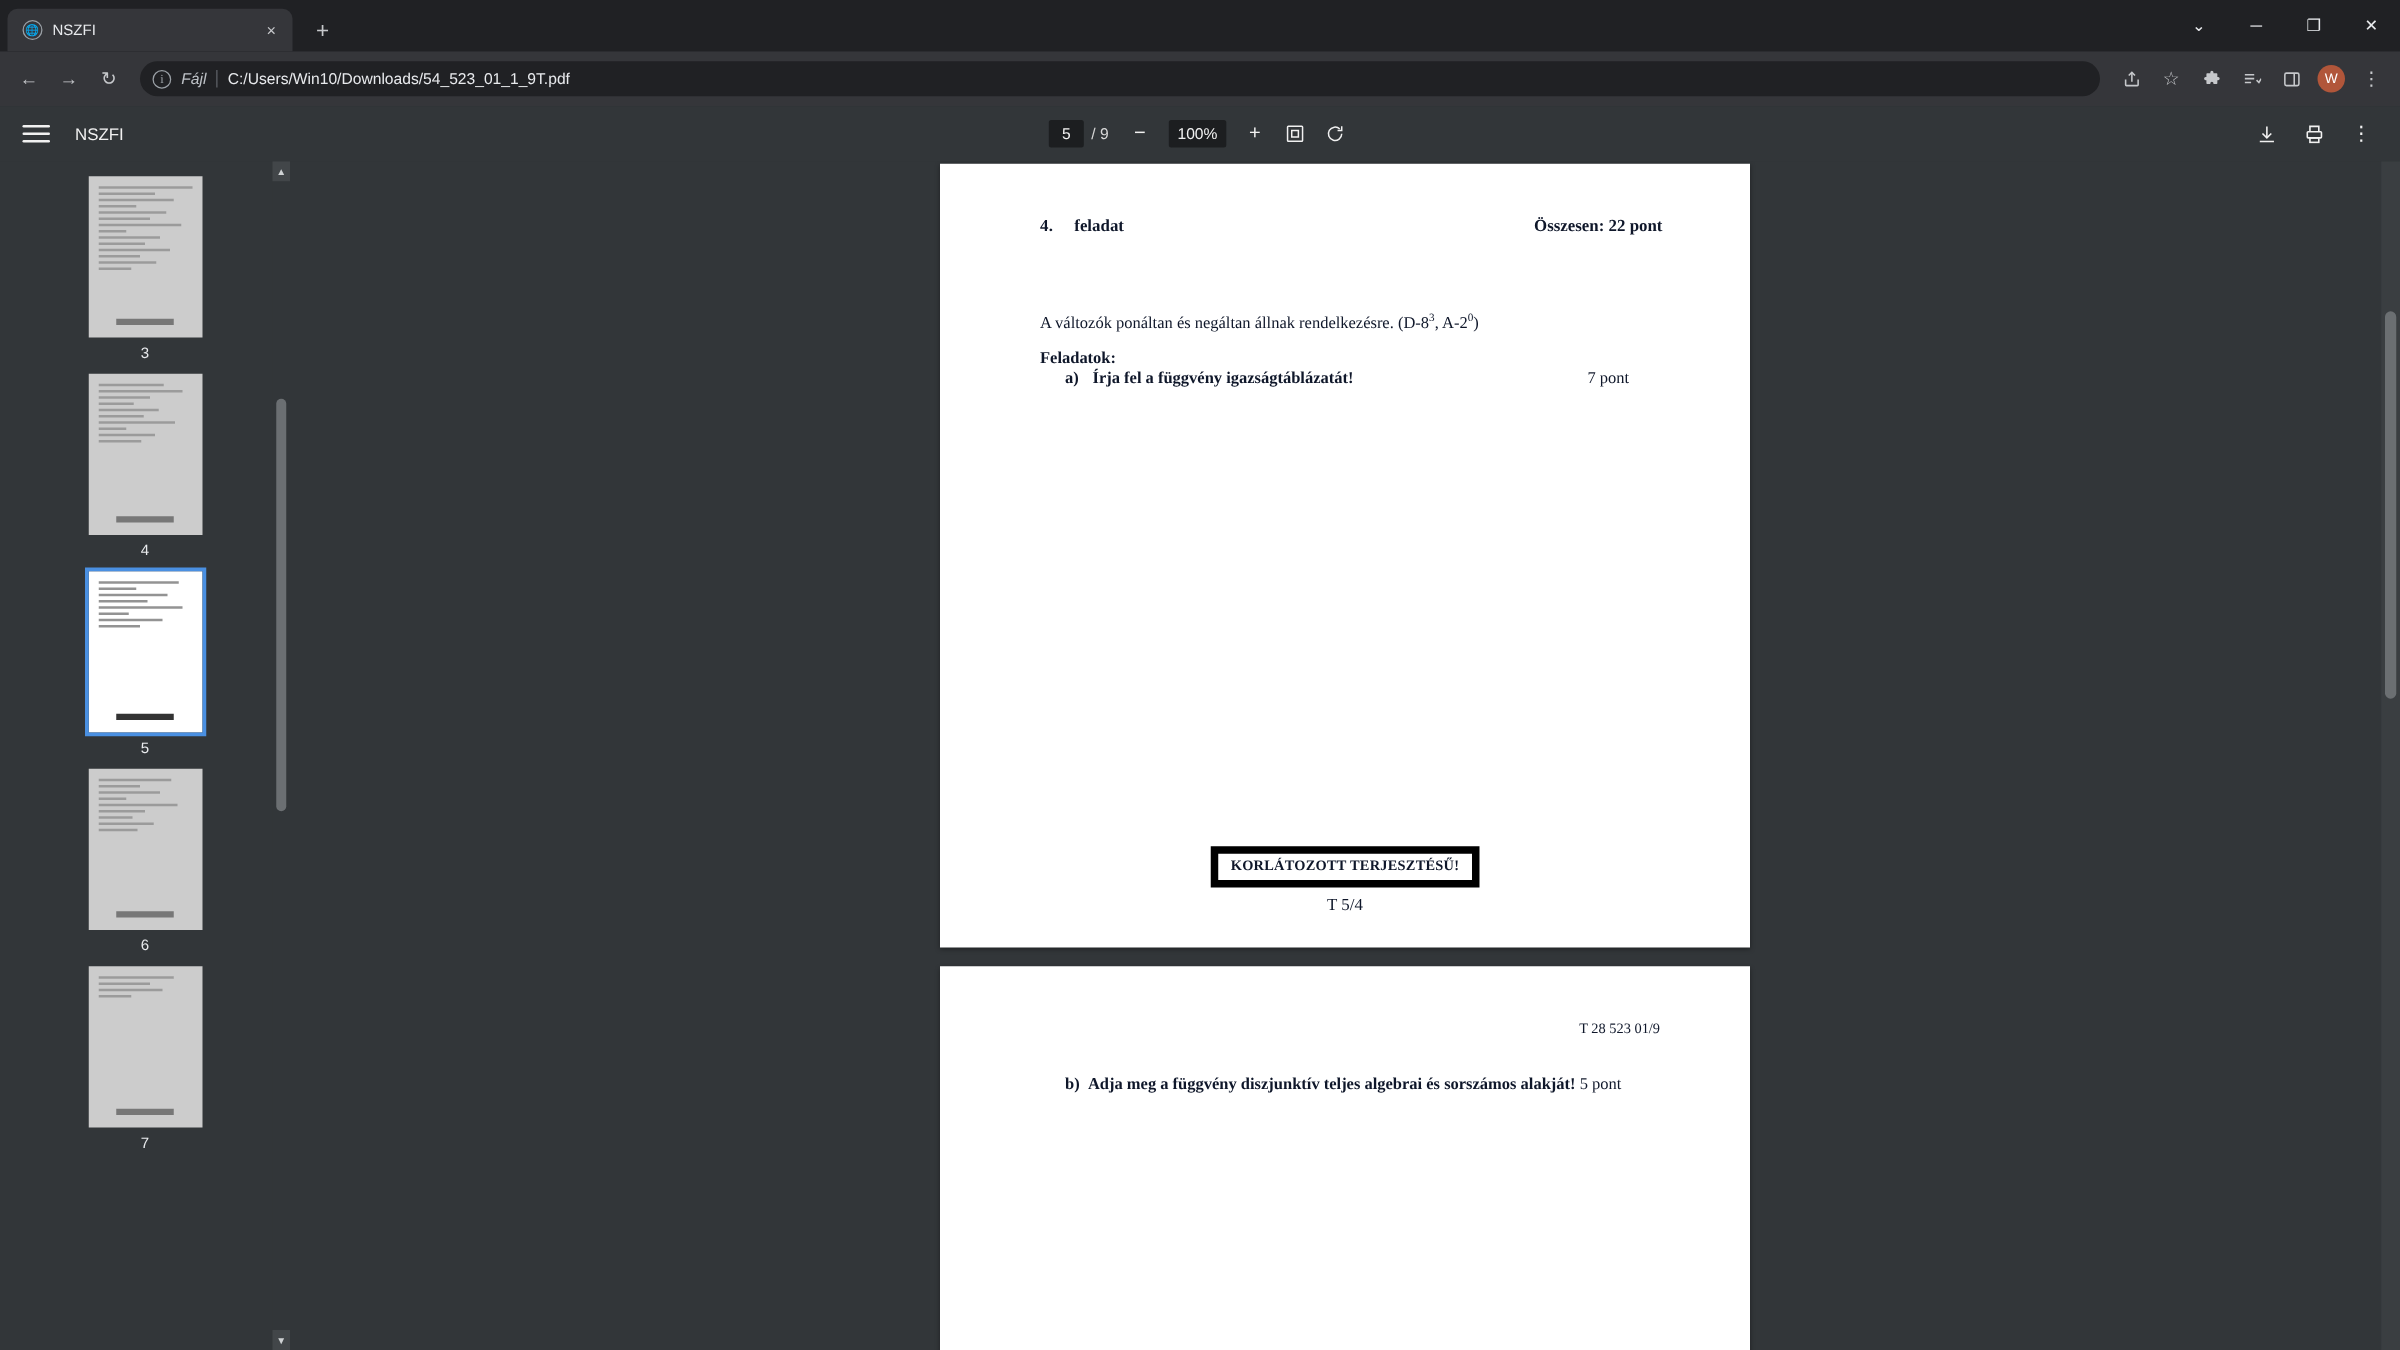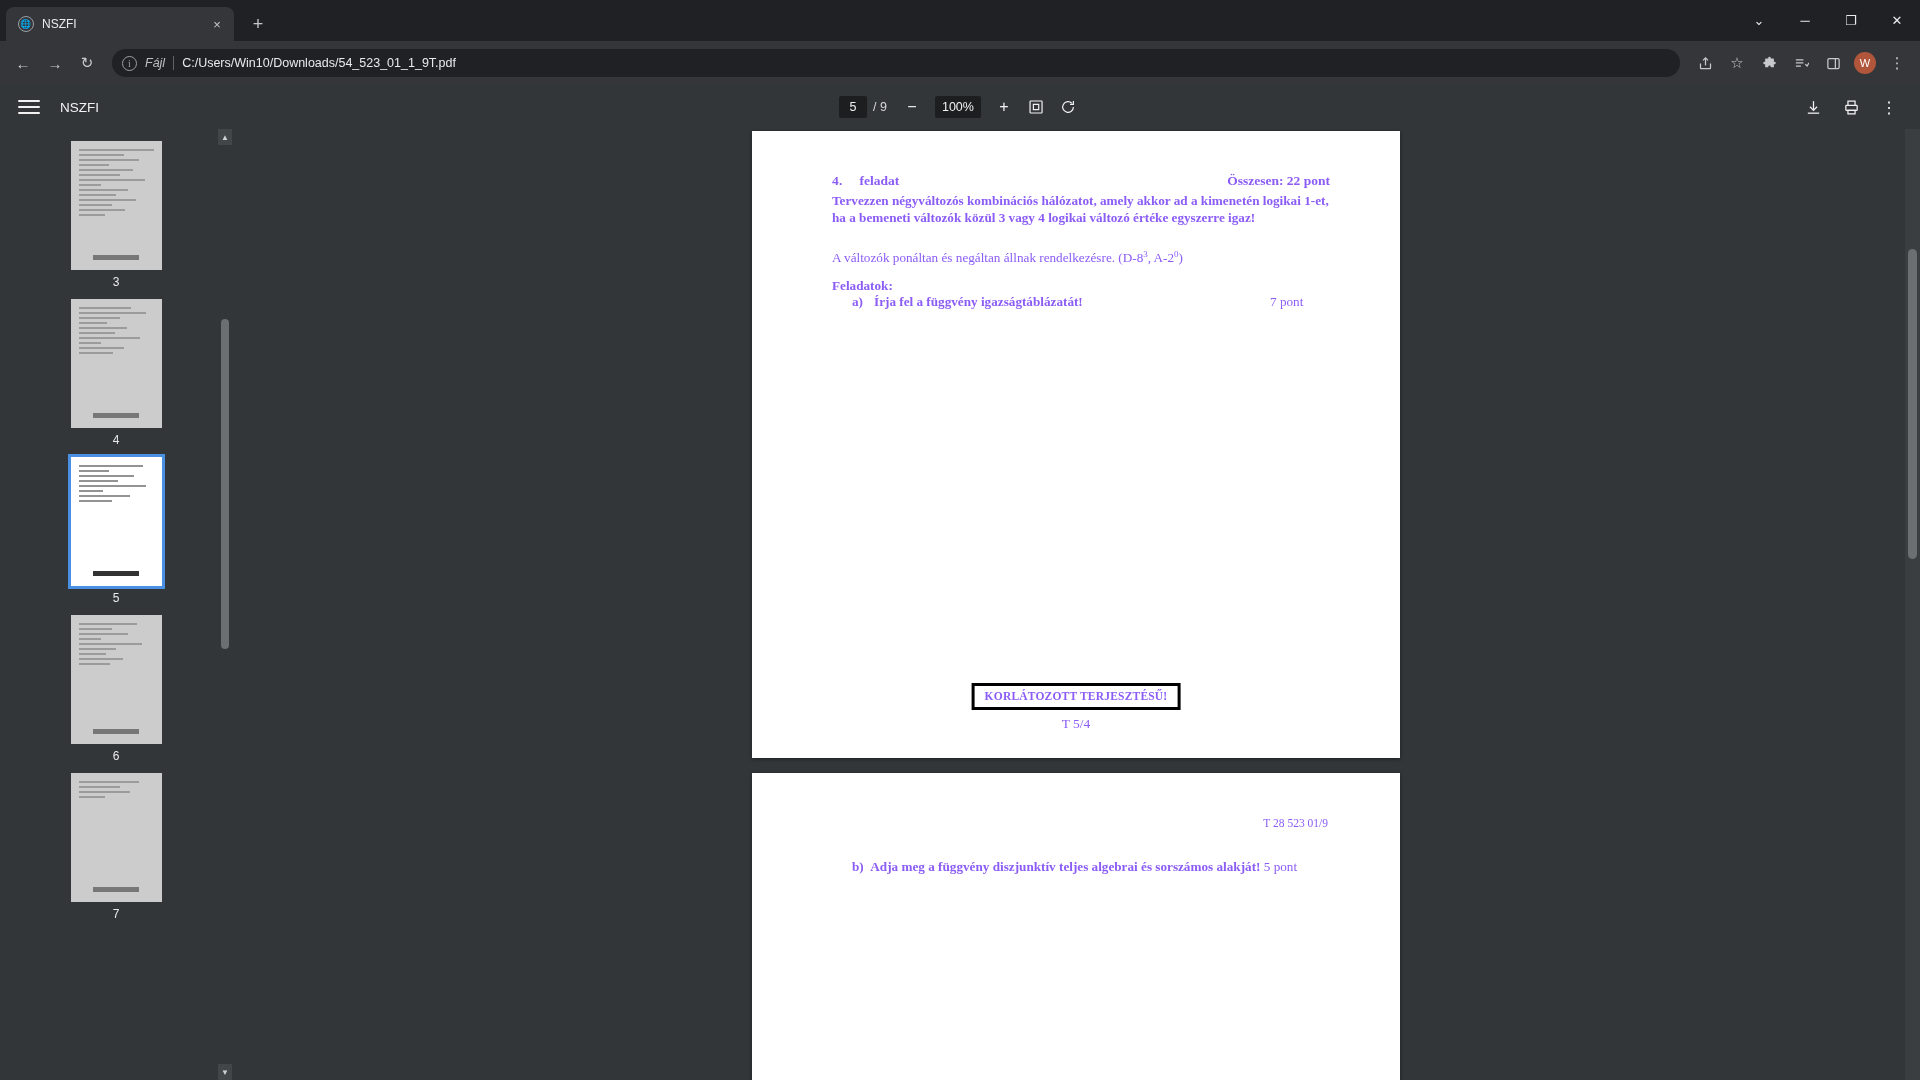--- a/index.html
+++ b/index.html
@@ -193,21 +193,21 @@
   .pages-scroll { position: absolute; inset: 0; }
   .page-sheet {
     width: 648px; background: #fff;
     margin: 0 auto;
     position: relative;
     box-shadow: 0 1px 4px rgba(0,0,0,.4);
   }
   #page5 { height: 627px; margin-top: 2px; }
   #page6 { height: 340px; margin-top: 15px; }
 
-  .pg-content { position: absolute; inset: 0; color: #8b5cf6; }
+  .pg-content { position: absolute; inset: 0; color: #0f172a; }
 
   .exercise-head {
     position: absolute; left: 80px; top: 42px; right: 70px;
     font-family: "Liberation Serif", serif;
     font-size: 13.5px; font-weight: bold;
     display: flex; justify-content: space-between;
   }
   .exercise-num { letter-spacing: .2px; }
   .task-body {
     position: absolute; left: 80px; top: 62px; right: 56px;
@@ -227,21 +227,21 @@
     position: absolute; left: 100px; top: 163px; right: 56px;
     font-family: "Liberation Serif", serif; font-size: 13.2px; font-weight: bold;
     display: flex;
   }
   .subtask-a .label { width: 22px; }
   .subtask-a .pts { position: absolute; left: 418px; font-weight: normal; }
 
   .stamp {
     position: absolute; left: 50%; transform: translateX(-50%);
     bottom: 48px;
-    border: 3px solid #000000;
+    border: 6px solid #000000;
     padding: 4px 10px 5px;
     font-family: "Liberation Serif", serif;
     font-size: 11.5px; font-weight: bold;
     letter-spacing: .2px;
     white-space: nowrap;
   }
   .pagefoot {
     position: absolute; left: 50%; transform: translateX(-50%);
     bottom: 26px;
     font-family: "Liberation Serif", serif; font-size: 13.5px;
@@ -493,24 +493,20 @@
 
               <div class="exercise-head">
                 <span>
                   <span class="exercise-num">4.</span>
                   &nbsp;&nbsp;&nbsp;
                   <span>feladat</span>
                 </span>
                 <span>Összesen: 22 pont</span>
               </div>
 
-              <div class="task-body">
-                <b>Tervezzen négyváltozós kombinációs hálózatot, amely akkor ad a kimenetén logikai 1-et,</b><br>
-                <b>ha a bemeneti változók közül 3 vagy 4 logikai változó értéke egyszerre igaz!</b>
-              </div>
 
               <div class="task-note">
                 <span>A változók ponáltan és negáltan állnak rendelkezésre. (D-8</span><sup>3</sup><span>, A-2</span><sup>0</sup><span>)</span>
               </div>
 
               <div class="feladatok">Feladatok:</div>
 
               <div class="subtask-a">
                 <span class="label">a)</span>
                 <span>Írja fel a függvény igazságtáblázatát!</span>

